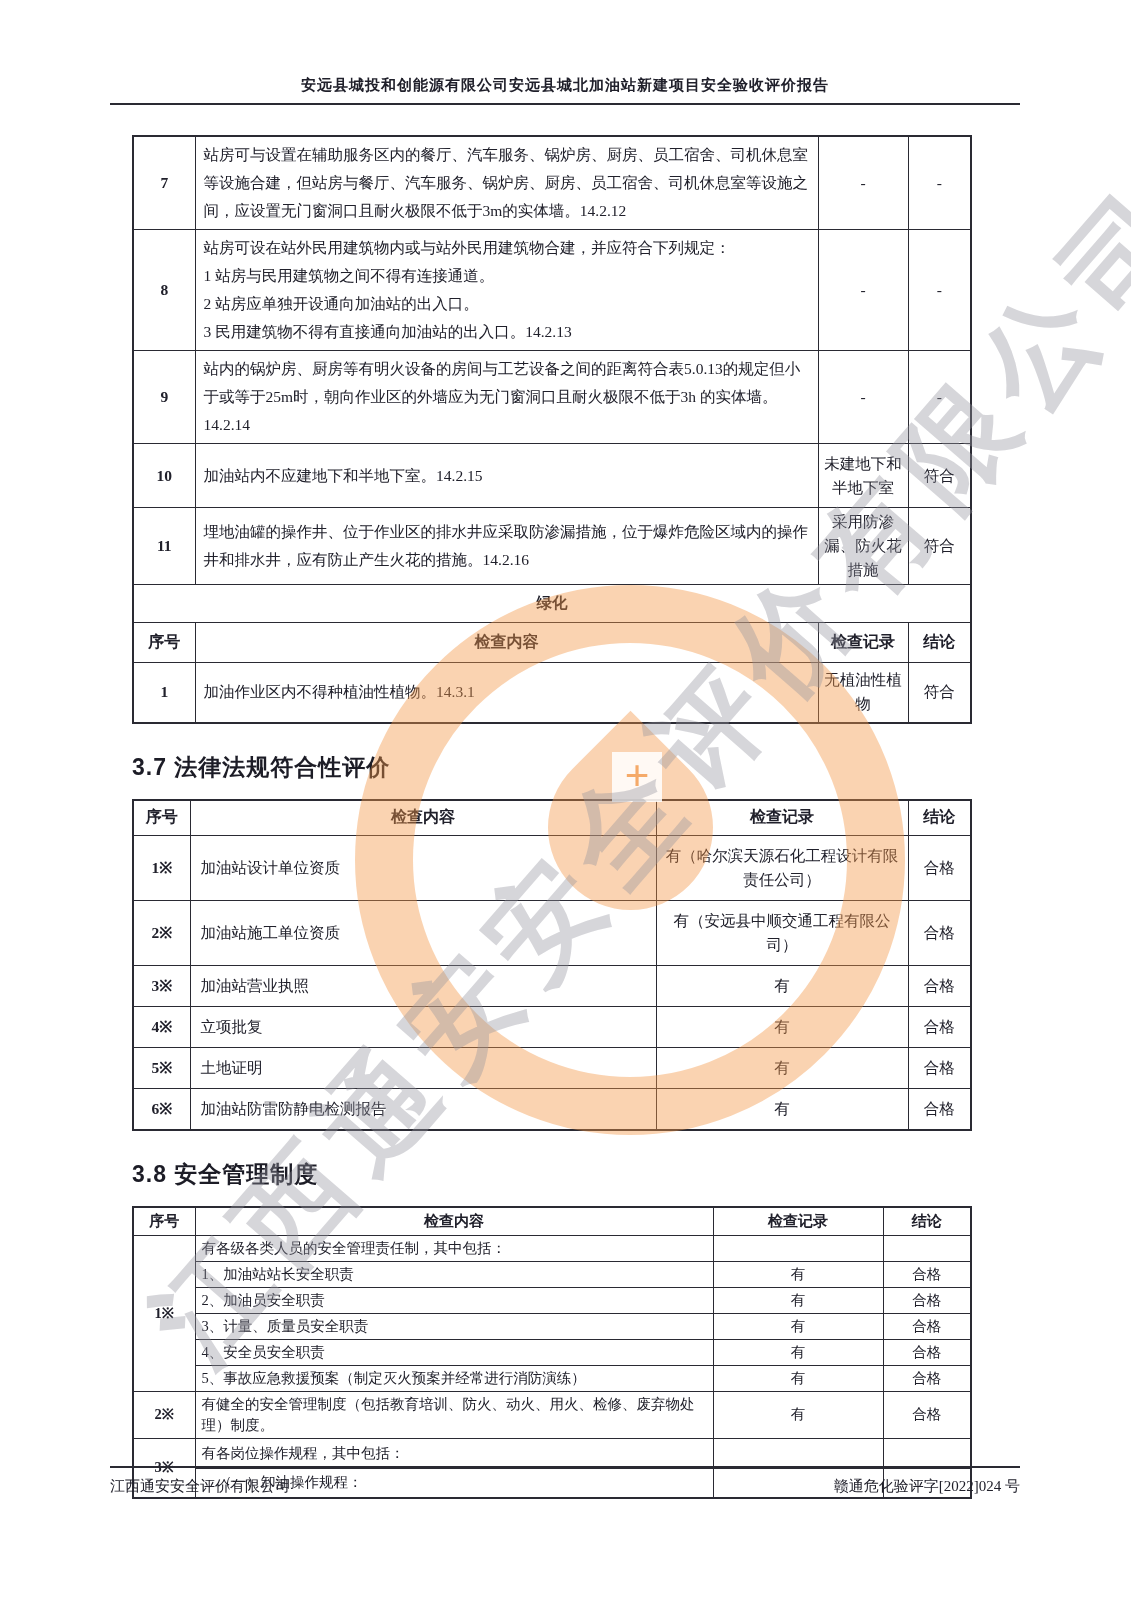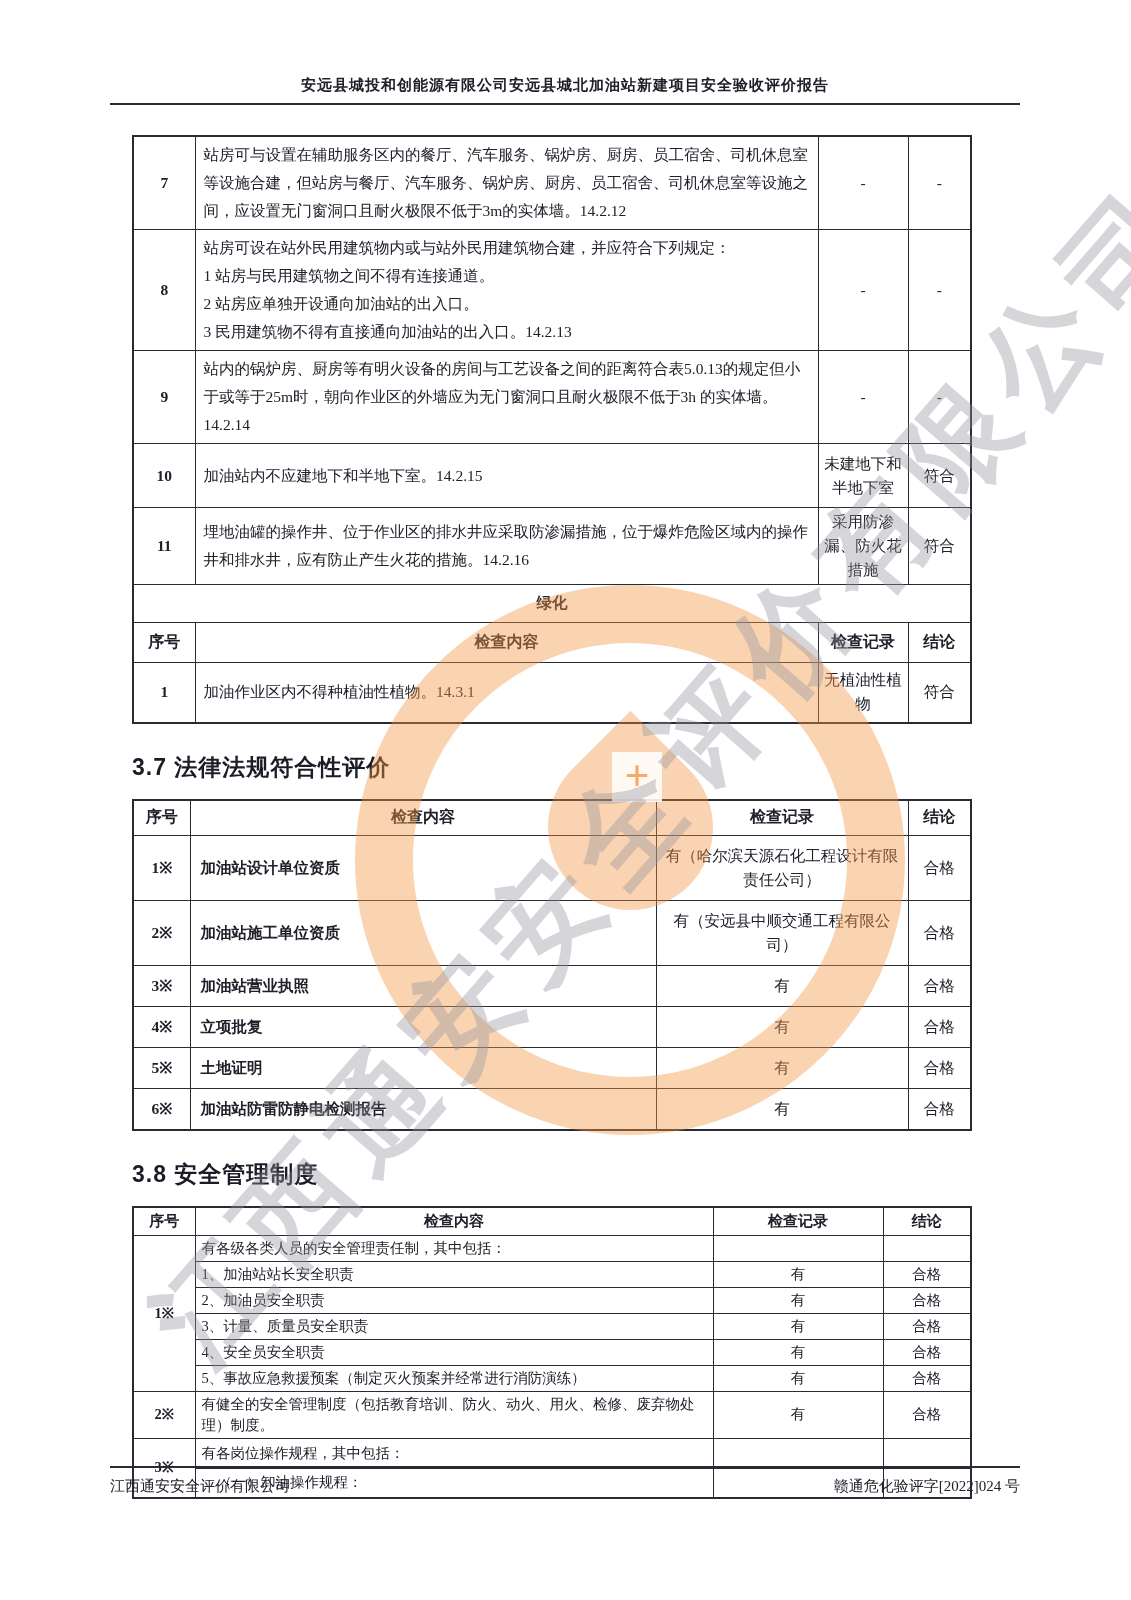--- a/index.html
+++ b/index.html
@@ -24,21 +24,21 @@
   .no { text-align:center; font-weight:bold; }
   .content { text-align:left; padding:4px 8px; line-height:28px; white-space:pre-line; }
   .center { text-align:center; line-height:24px; padding:2px 4px; }
   .head th { font-weight:bold; text-align:center; height:40px; font-size:16px; }
   .section-row { text-align:center; font-weight:bold; height:38px; font-size:16px; }
   
   .t1 .c1{width:62px;} .t1 .c2{width:623px;} .t1 .c3{width:90px;} .t1 .c4{width:63px;}
   
   .t2 .c1{width:57px;} .t2 .c2{width:466px;} .t2 .c3{width:252px;} .t2 .c4{width:63px;}
   .t2 td { padding:8px 6px; line-height:24px; }
-  .t2 .content { font-weight:bold; padding-left:10px; white-space:normal; }
+  .t2 .content { font-weight:normal; padding-left:10px; white-space:normal; }
   .t2 .head th { height:36px; }
   
   .t3 .c1{width:62px;} .t3 .c2{width:518px;} .t3 .c3{width:170px;} .t3 .c4{width:88px;}
   .t3 td { padding:2px 6px; font-size:14.5px; line-height:21px; }
   .t3 .content { padding:2px 6px; line-height:21px; white-space:normal; }
   .t3 .head th { height:28px; font-size:15px; }
   .t3 .indent { padding-left:22px; }
   .section-heading {
     font-size:23px; font-weight:bold; letter-spacing:1px;
     margin:28px 0 16px 0; color:#1c1c26;

